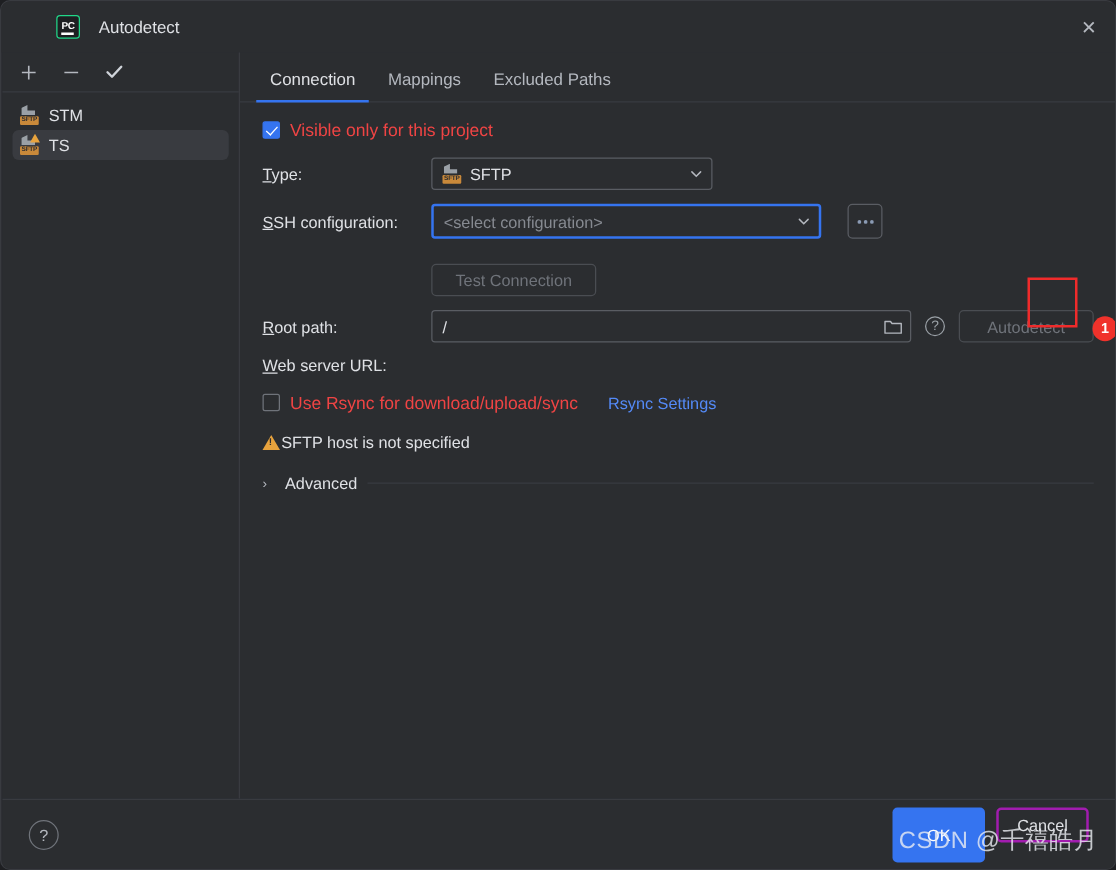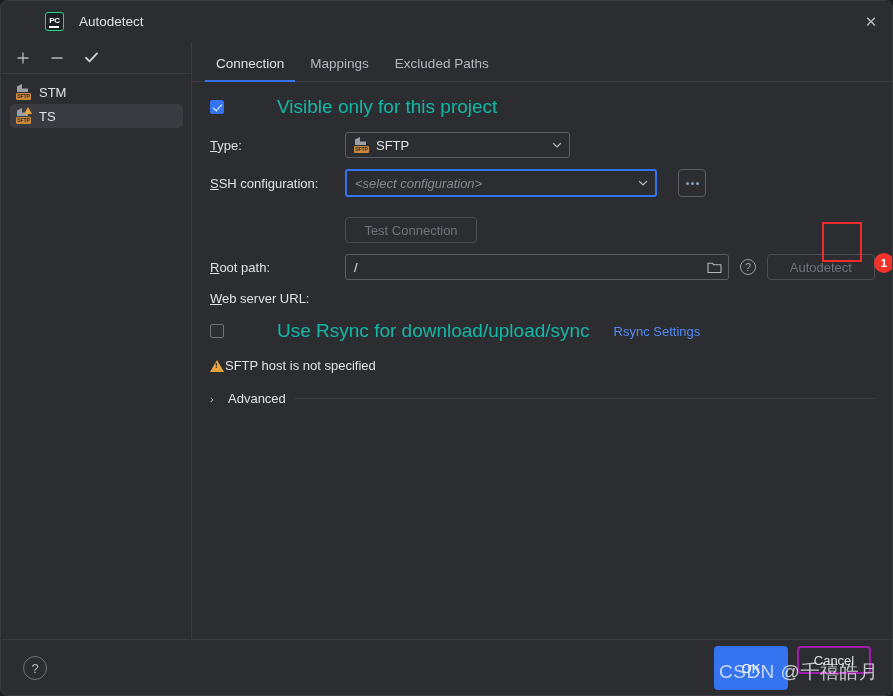--- a/index.html
+++ b/index.html
@@ -168,39 +168,39 @@
   .cbox.unchecked { background: #2b2d30; border: 1px solid #6f737a; }
   .cbox.checked::after {
     content: "";
     position: absolute; left: 3.5px; top: 1px;
     width: 4px; height: 8px;
     border: solid #ffffff;
     border-width: 0 1.8px 1.8px 0;
     transform: rotate(42deg);
   }
   .cb-row { display: flex; align-items: center; gap: 8px; margin-bottom: 14px; }
-  .cb-text { font-size: 19px; color: #14b8a6; margin-left: 45px; }
+  .cb-text { font-size: 14px; color: #ef4444; }
 
   
   .combo {
     height: 26px;
     background: #2b2d30;
     border: 1px solid #5a5d63;
     border-radius: 3px;
     display: flex; align-items: center;
     padding: 0 6px 0 8px;
     cursor: pointer;
     position: relative;
   }
   .combo.focused {
     border: 2px solid #3574f0;
     background: #2b2d30;
   }
   .combo .val { font-size: 13px; color: #dfe1e5; flex: 1; display:flex; align-items:center; gap:6px;}
-  .combo .ph { font-size: 13px; color: #868a91; flex: 1; font-style: italic; }
+  .combo .ph { font-size: 13px; color: #868a91; flex: 1; }
   .chev {
     width: 12px; height: 12px; flex: none;
     color: #b4b8bf;
   }
 
   
   .tfield {
     height: 26px;
     background: #2b2d30;
     border: 1px solid #5a5d63;

